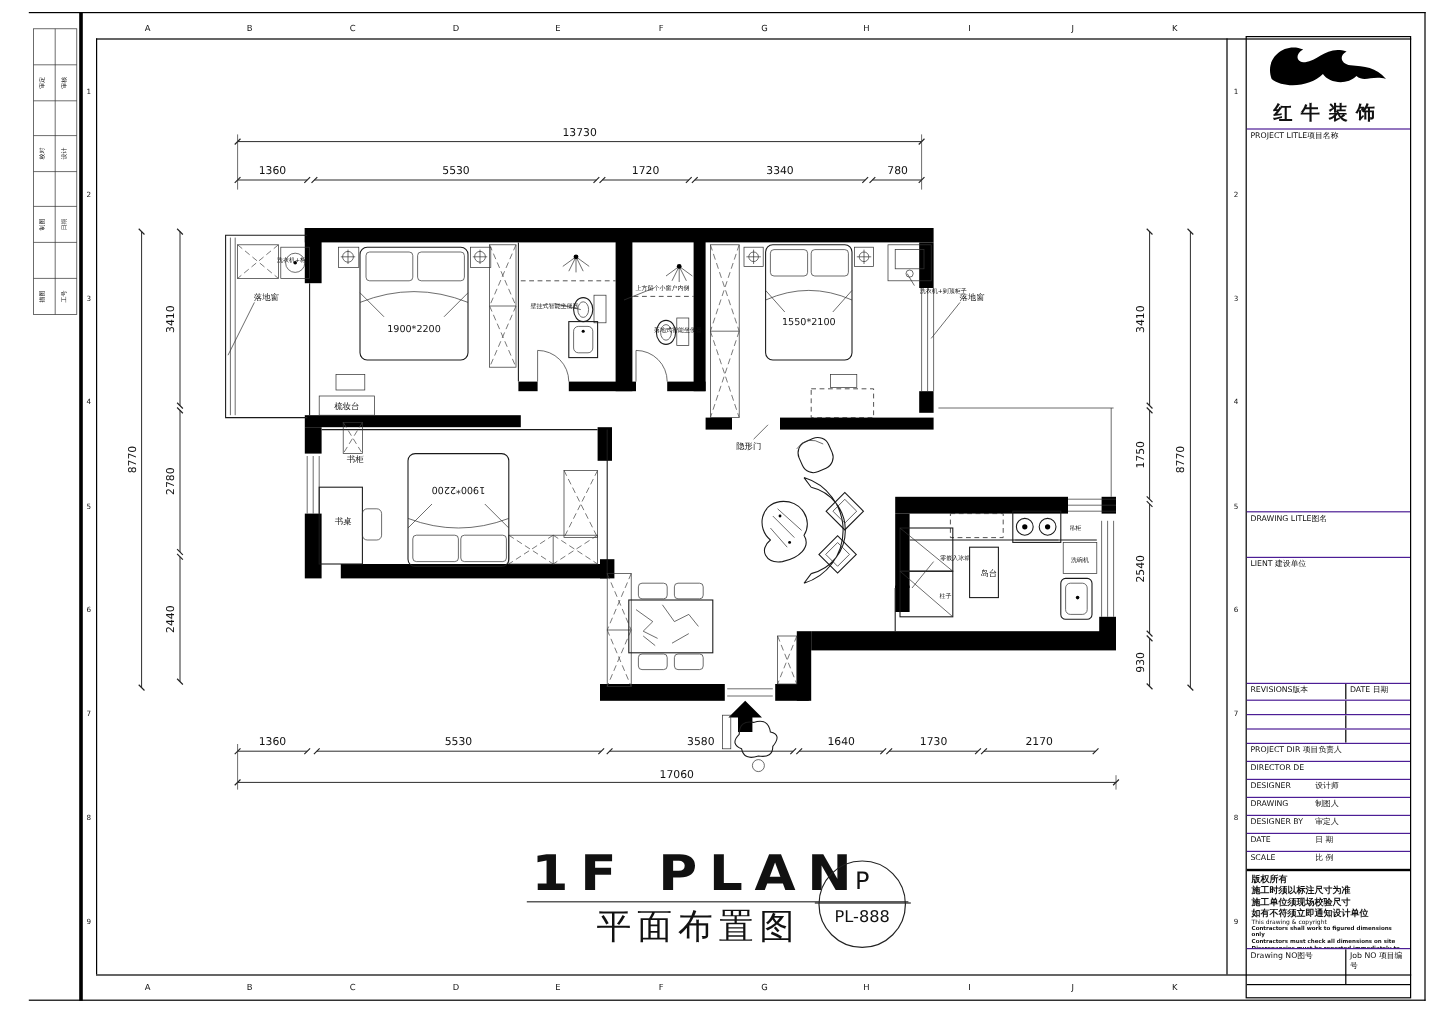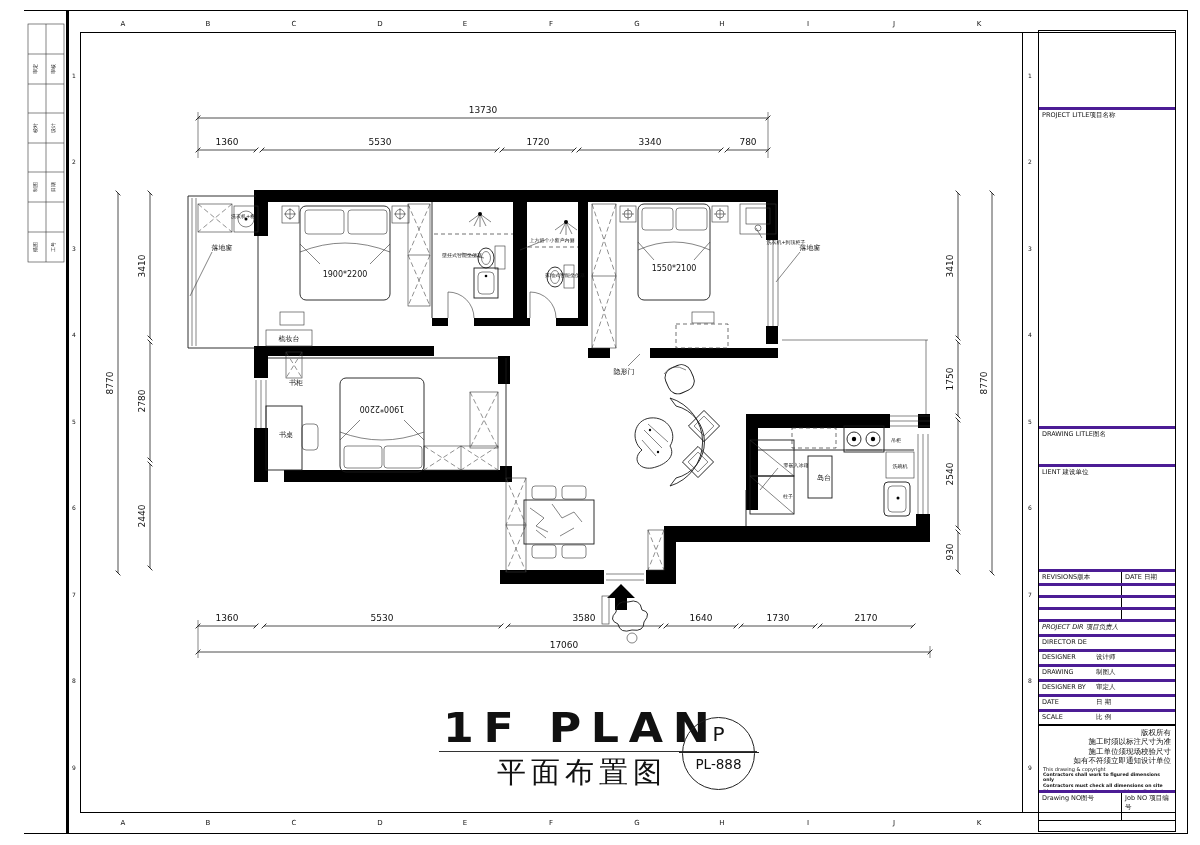--- a/index.html
+++ b/index.html
@@ -12,28 +12,28 @@
   .dash{fill:none;stroke:#333;stroke-width:0.7;stroke-dasharray:4 3;}
   .hxl{fill:none;stroke:#444;stroke-width:0.6;stroke-dasharray:5 3;}
   .dim{stroke:#222;stroke-width:0.8;}
   .dimtxt{font-size:9px;text-anchor:middle;}
   .lbl{font-size:7px;text-anchor:middle;}
   .tiny{font-size:5px;text-anchor:middle;}
   .bedsz{font-size:8px;text-anchor:middle;}
   
   .panel{position:absolute;left:1038px;top:30px;width:138px;height:802px;
          border:1px solid #000;box-sizing:border-box;}
-  .prow{position:absolute;left:0;width:100%;box-sizing:border-box;border-top:3px solid #4c1d95;
+  .prow{position:absolute;left:0;width:100%;box-sizing:border-box;border-top:1px solid #4c1d95;
         font-size:6.5px;padding:1px 3px;overflow:hidden;}
   .prow .en{display:inline-block;min-width:52px;}
   .firmval{position:absolute;width:100%;text-align:center;top:16px;font-size:15px;font-weight:bold;letter-spacing:2px;}
   .logo-name{position:absolute;width:100%;text-align:center;bottom:2px;font-size:16px;font-weight:bold;letter-spacing:7px;}
   .revcell{position:absolute;top:0;bottom:0;border-left:1px solid #000;left:82px;padding:1px 3px;box-sizing:border-box;}
   .copy{font-size:7.5px;line-height:1.25;padding:2px 4px;}
-  .copy .big{font-weight:normal;text-align:right;}
+  .copy .big{font-weight:bold;}
   .copy .eng{font-size:5px;line-height:1.2;}
   .copy .engb{font-size:4.6px;font-weight:bold;line-height:1.25;}
   
   .ft-en{position:absolute;left:443px;top:704px;font-size:41px;font-weight:800;letter-spacing:9px;transform:scaleX(1.08);transform-origin:left;}
   .ft-line{position:absolute;left:439px;top:751px;width:318px;border-top:1.6px solid #333;}
   .ft-cn{position:absolute;left:497px;top:753px;font-size:29px;font-weight:400;letter-spacing:5px;}
   .stamp{position:absolute;left:682px;top:717px;width:73px;height:73px;border:1.4px solid #222;border-radius:50%;box-sizing:border-box;}
   .stamp .p{position:absolute;top:4px;width:100%;text-align:center;font-size:20px;}
   .stamp .ln{position:absolute;top:34px;left:-4px;width:80px;border-top:1.2px solid #222;}
   .stamp .code{position:absolute;top:38px;width:100%;text-align:center;font-size:13.5px;}
@@ -428,20 +428,26 @@
       <text class="tiny" x="900" y="468">洗碗机</text>
       <text class="lbl" x="824" y="480">岛台</text>
       <line class="t2" x1="778" y1="468" x2="760" y2="490"></line>
       <text class="tiny" x="796" y="467">零嵌入冰箱</text>
       <text class="tiny" x="788" y="498">柱子</text>
     </g>
   </svg>
 
   <div class="panel">
 
+    <div style="position:absolute;top:0;left:0;width:100%;height:76px;">
+      <svg width="120" height="46" viewBox="0 0 140 56" style="position:absolute;left:10px;top:2px;">
+        <path fill="#000" d="M10,40 C2,18 24,2 42,10 C34,14 34,23 44,23 C58,21 66,6 86,12 C78,16 80,25 90,26 C104,27 116,28 126,40 C112,36 104,44 96,37 C86,47 68,44 62,35 C50,48 22,50 10,40 Z"></path>
+      </svg>
+      <div class="logo-name">红牛装饰</div>
+    </div>
     <div class="prow" style="top:76px;height:319px;">
       <span>PROJECT LITLE项目名称</span>
     </div>
     <div class="prow" style="top:433px;height:47px;">
       <span>LIENT 建设单位</span>
     </div>
     <div class="prow" style="top:395px;height:38px;">
       <span>DRAWING LITLE图名</span>
     </div>
     <div class="prow" style="top:538px;height:14px;">
@@ -450,21 +456,21 @@
     </div>
     <div class="prow" style="top:552px;height:12px;">
         <div class="revcell"></div>
       </div>
     <div class="prow" style="top:564px;height:12px;">
         <div class="revcell"></div>
       </div>
     <div class="prow" style="top:576px;height:12px;">
         <div class="revcell"></div>
       </div>
-    <div class="prow" style="top:588px;height:15px;font-style:italic;">
+    <div class="prow" style="top:588px;height:15px;">
       <span>PROJECT DIR 项目负责人</span>
     </div>
     <div class="prow" style="top:603px;height:15px;">
       <span>DIRECTOR DE</span>
     </div>
     <div class="prow" style="top:618px;height:15px;">
       <span class="en">DESIGNER</span>
       <span>设计师</span>
     </div>
     <div class="prow" style="top:633px;height:15px;">

